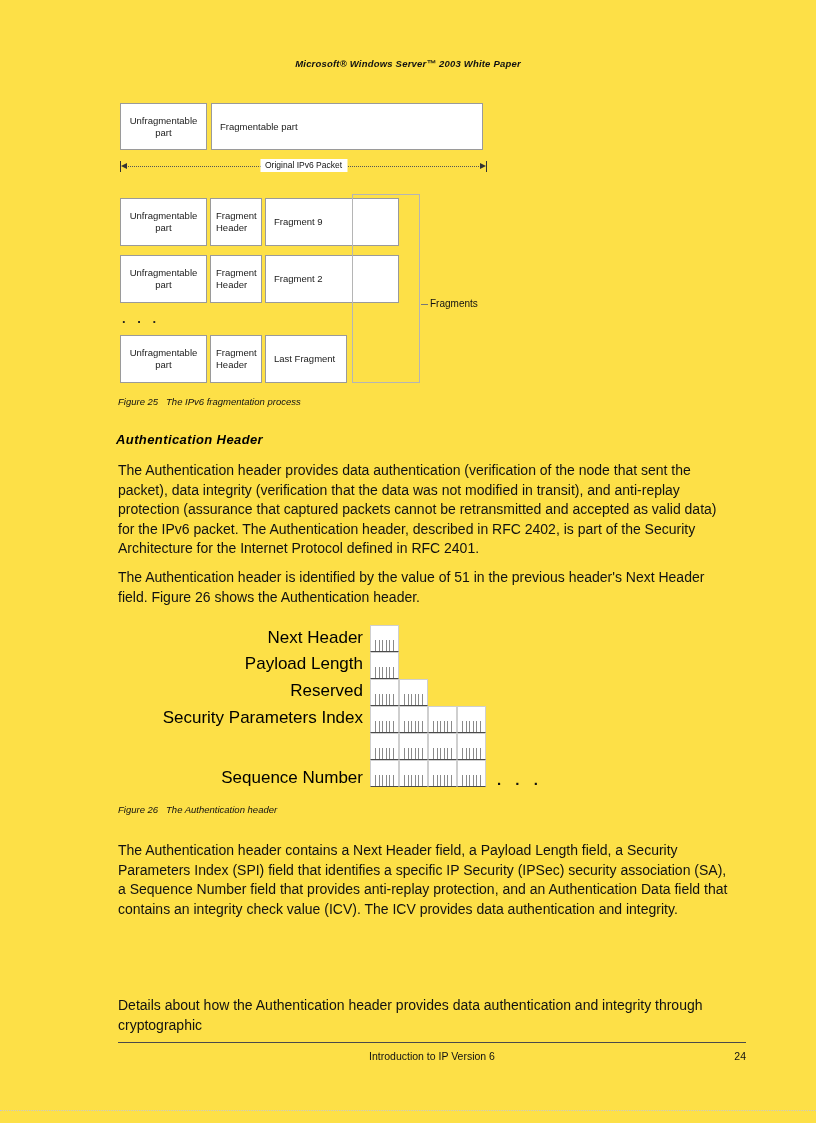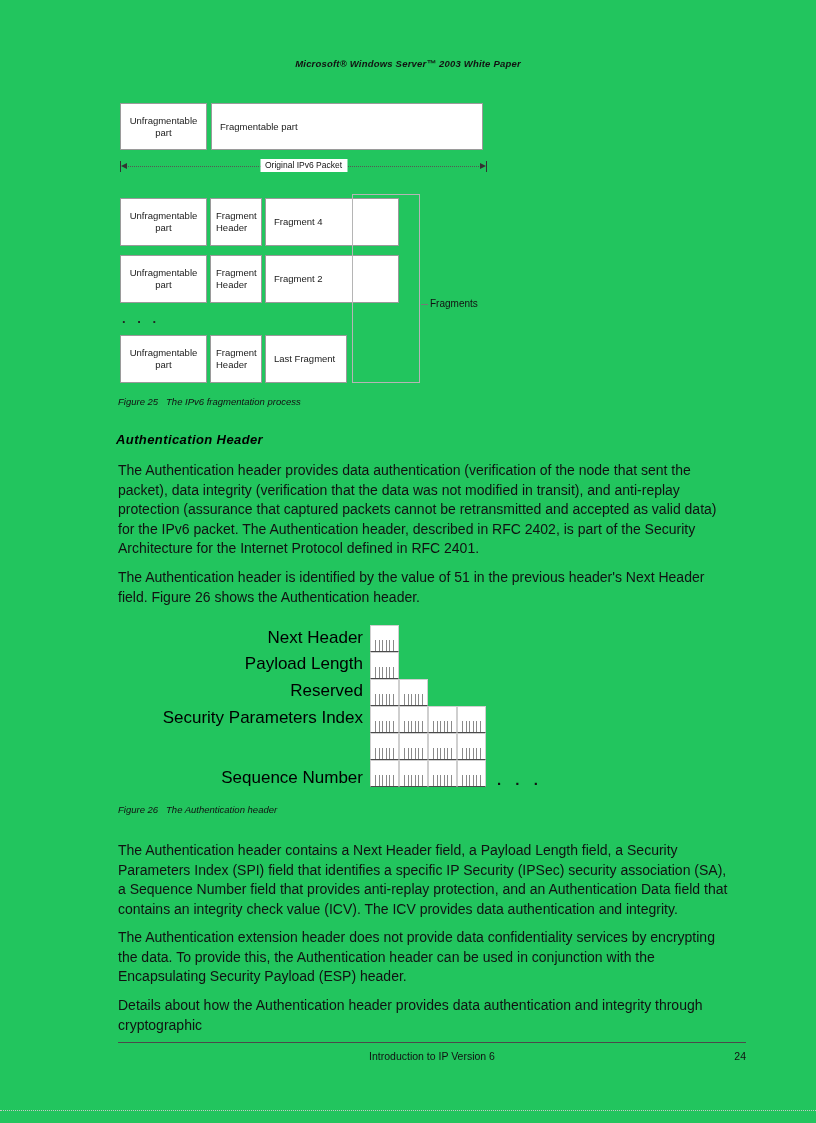--- a/index.html
+++ b/index.html
@@ -8,21 +8,21 @@
     background: #ffffff;
   }
   body {
     font-family: "Liberation Sans", sans-serif;
     color: #000000;
   }
   #page {
     position: relative;
     width: 816px;
     height: 1123px;
-    background: #22c55e;
+    background: #fde047;
     overflow: hidden;
   }
 
   
   .running-head {
     position: absolute;
     left: 0;
     right: 0;
     top: 58px;
     text-align: center;
@@ -246,21 +246,21 @@
       <div class="cap r"></div>
       <div class="head l"></div>
       <div class="head r"></div>
       <div class="lbl">Original IPv6 Packet</div>
     </div>
 
     <div class="dbox" style="left:120px; top:198px; width:87px; height:48px; white-space:pre-line;">Unfragmentable
 part</div>
     <div class="dbox" style="left:210px; top:198px; width:52px; height:48px; white-space:pre-line; justify-content:flex-start; padding-left:5px; text-align:left;">Fragment
 Header</div>
-    <div class="dbox left-text" style="left:265px; top:198px; width:134px; height:48px;">Fragment 4</div>
+    <div class="dbox left-text" style="left:265px; top:198px; width:134px; height:48px;">Fragment 9</div>
 
     <div class="dbox" style="left:120px; top:255px; width:87px; height:48px; white-space:pre-line;">Unfragmentable
 part</div>
     <div class="dbox" style="left:210px; top:255px; width:52px; height:48px; white-space:pre-line; justify-content:flex-start; padding-left:5px; text-align:left;">Fragment
 Header</div>
     <div class="dbox left-text" style="left:265px; top:255px; width:134px; height:48px;">Fragment 2</div>
 
     <div class="ellipsis-h" style="left:122px; top:314px;">. . .</div>
 
     <div class="dbox" style="left:120px; top:335px; width:87px; height:48px; white-space:pre-line;">Unfragmentable
@@ -456,21 +456,20 @@
       </div>
     </div>
 
     <div class="ah-dots" style="left:497px; top:775px;">. . .</div>
   </div>
 
   <div class="fig-caption" style="left:118px; top:804px;">Figure 26   The Authentication header</div>
 
   <div class="para" style="left:118px; top:841px; width:615px;">The Authentication header contains a Next Header field, a Payload Length field, a Security Parameters Index (SPI) field that identifies a specific IP Security (IPSec) security association (SA), a Sequence Number field that provides anti-replay protection, and an Authentication Data field that contains an integrity check value (ICV). The ICV provides data authentication and integrity.</div>
 
-  <div class="para" style="left:118px; top:928px; width:615px;">The Authentication extension header does not provide data confidentiality services by encrypting the data. To provide this, the Authentication header can be used in conjunction with the Encapsulating Security Payload (ESP) header.</div>
 
   <div class="para" style="left:118px; top:996px; width:625px;">Details about how the Authentication header provides data authentication and integrity through cryptographic</div>
 
   <div class="footer-rule"></div>
   <div class="footer-center">Introduction to IP  Version 6</div>
   <div class="footer-page">24</div>
 
   <div class="page-edge"></div>
 </div>
 

